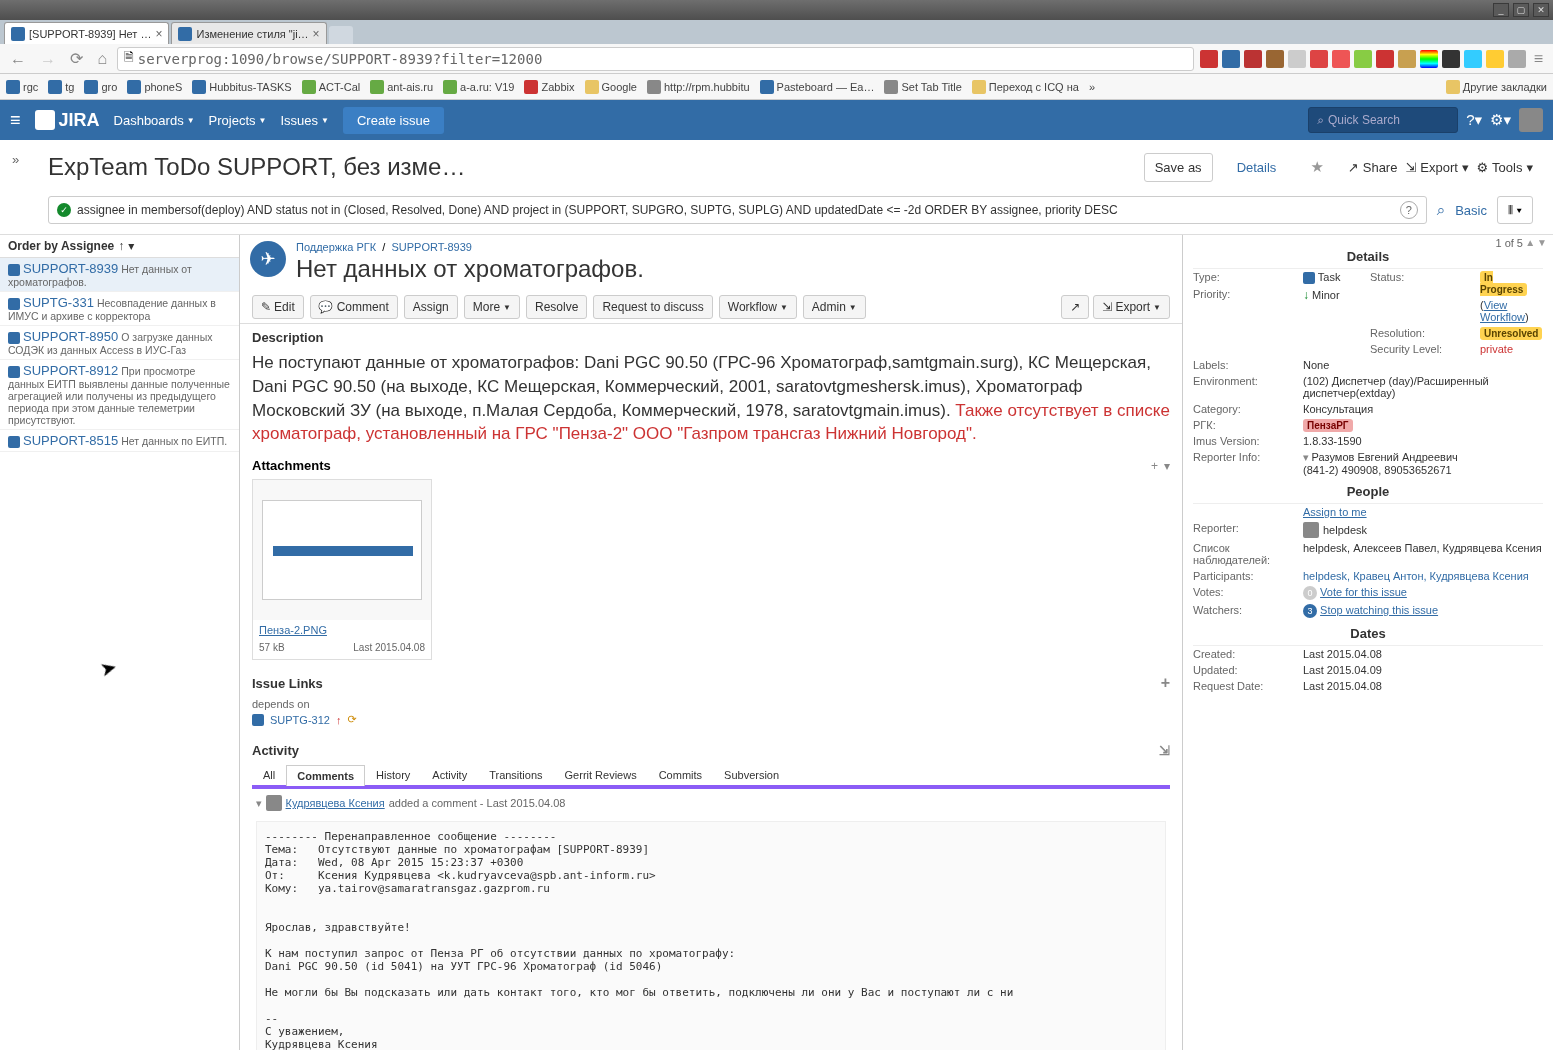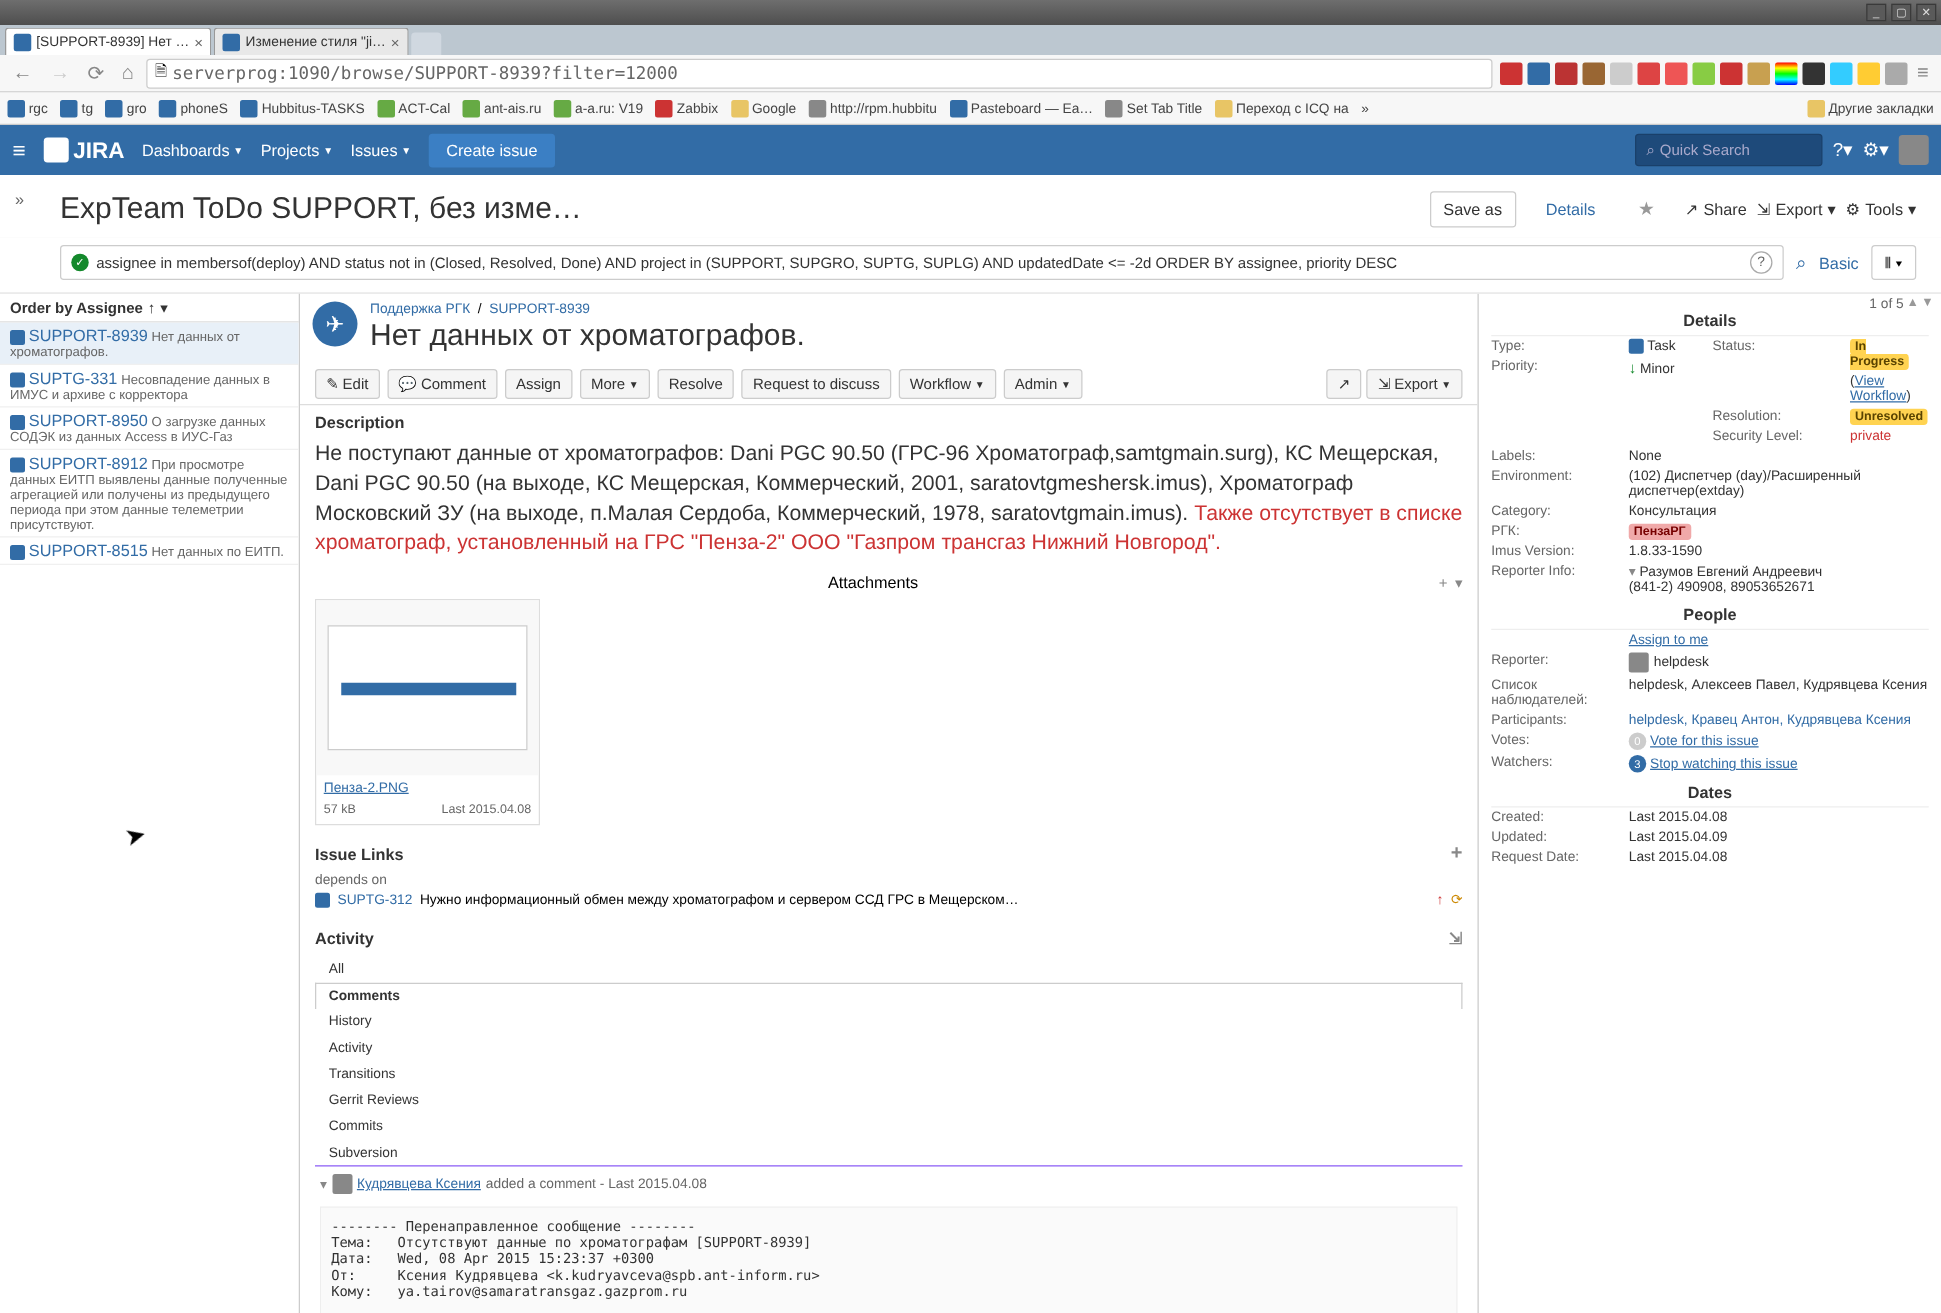--- a/index.html
+++ b/index.html
@@ -95,34 +95,34 @@
 .act-btn { padding: 4px 8px; border: 1px solid #ccc; border-radius: 3px; font-size: 12px; color: #333; cursor: pointer; display: flex; align-items: center; gap: 3px; background: #f5f5f5; }
 .act-btn .car { font-size: 8px; }
 .act-right { margin-left: auto; display: flex; gap: 4px; }
 
 .section-title { padding: 6px 12px; font-size: 13px; font-weight: bold; color: #333; }
 .desc-text { padding: 0 12px 8px; font-size: 17px; color: #333; line-height: 1.4; }
 .desc-text .red { color: #c33; }
 
 .attach-box { margin: 4px 12px; position: relative; }
 .attach-hdr { display: flex; align-items: center; }
-.attach-hdr h4 { font-size: 13px; font-weight: normal; flex: 1; text-align: center; }
+.attach-hdr h4 { font-size: 13px; font-weight: bold; flex: 1; }
 .attach-item { width: 180px; border: 1px solid #ddd; margin-top: 6px; }
 .attach-thumb { height: 140px; background: #f8f8f8; display: flex; align-items: center; justify-content: center; }
 .thumb-mock { width: 160px; height: 100px; background: #fff; border: 1px solid #ccc; position: relative; }
 .thumb-mock::before { content: ''; position: absolute; top: 45px; left: 10px; width: 140px; height: 10px; background: #326ca6; }
 .attach-name { padding: 4px 6px; color: #326ca6; font-size: 11px; text-decoration: underline; }
 .attach-meta { padding: 2px 6px 6px; display: flex; justify-content: space-between; font-size: 10px; color: #666; }
 
 .links-box { padding: 4px 12px; }
 .link-row { display: flex; align-items: center; gap: 6px; font-size: 11px; padding: 3px 0; }
 .link-row a { color: #326ca6; text-decoration: none; }
 
 .activity-box { padding: 4px 12px; }
-.tabs { display: flex; border-bottom: 1px solid #8b5cf6; flex-direction: column; }
+.tabs { display: flex; border-bottom: 4px solid #8b5cf6; }
 .tab-btn { padding: 4px 10px; font-size: 11px; color: #333; cursor: pointer; border: 1px solid transparent; border-bottom: none; }
 .tab-btn.active { border-color: #ccc; background: #fff; font-weight: bold; position: relative; top: 1px; }
 .comment-hdr { padding: 6px 4px; font-size: 11px; display: flex; align-items: center; gap: 4px; }
 .comment-hdr a { color: #326ca6; }
 .comment-body { margin: 4px; padding: 8px; background: #fafafa; border: 1px solid #eee; font-family: monospace; font-size: 11px; white-space: pre-wrap; color: #333; max-height: 240px; overflow: auto; }
 
 
 .side-sec-title { font-size: 13px; font-weight: bold; color: #333; padding: 6px 0 4px; text-align: center; border-bottom: 1px solid #eee; }
 .side-row { display: flex; font-size: 11px; padding: 2px 0; }
 .side-lbl { width: 110px; color: #666; }
@@ -407,21 +407,20 @@
 
       <div class="links-box">
         <div class="section-title" style="padding:6px 0;display:flex;align-items:center">
           <span style="flex:1">Issue Links</span>
           <span style="color:#888;font-size:16px;cursor:pointer">+</span>
         </div>
         <div style="font-size:11px;color:#666">depends on</div>
         <div class="link-row">
           <span class="type-ico"></span>
           <a href="#">SUPTG-312</a>
-          <span style="flex:1;overflow:hidden;white-space:nowrap;text-overflow:ellipsis">Нужно информационный обмен между хроматографом и сервером ССД ГРС в Мещерском…</span>
           <span style="color:#c33">↑</span>
           <span style="color:#c80">⟳</span>
         </div>
       </div>
 
       <div class="activity-box">
         <div class="section-title" style="padding:6px 0;display:flex">
           <span style="flex:1">Activity</span>
           <span style="color:#888;cursor:pointer">⇲</span>
         </div>

